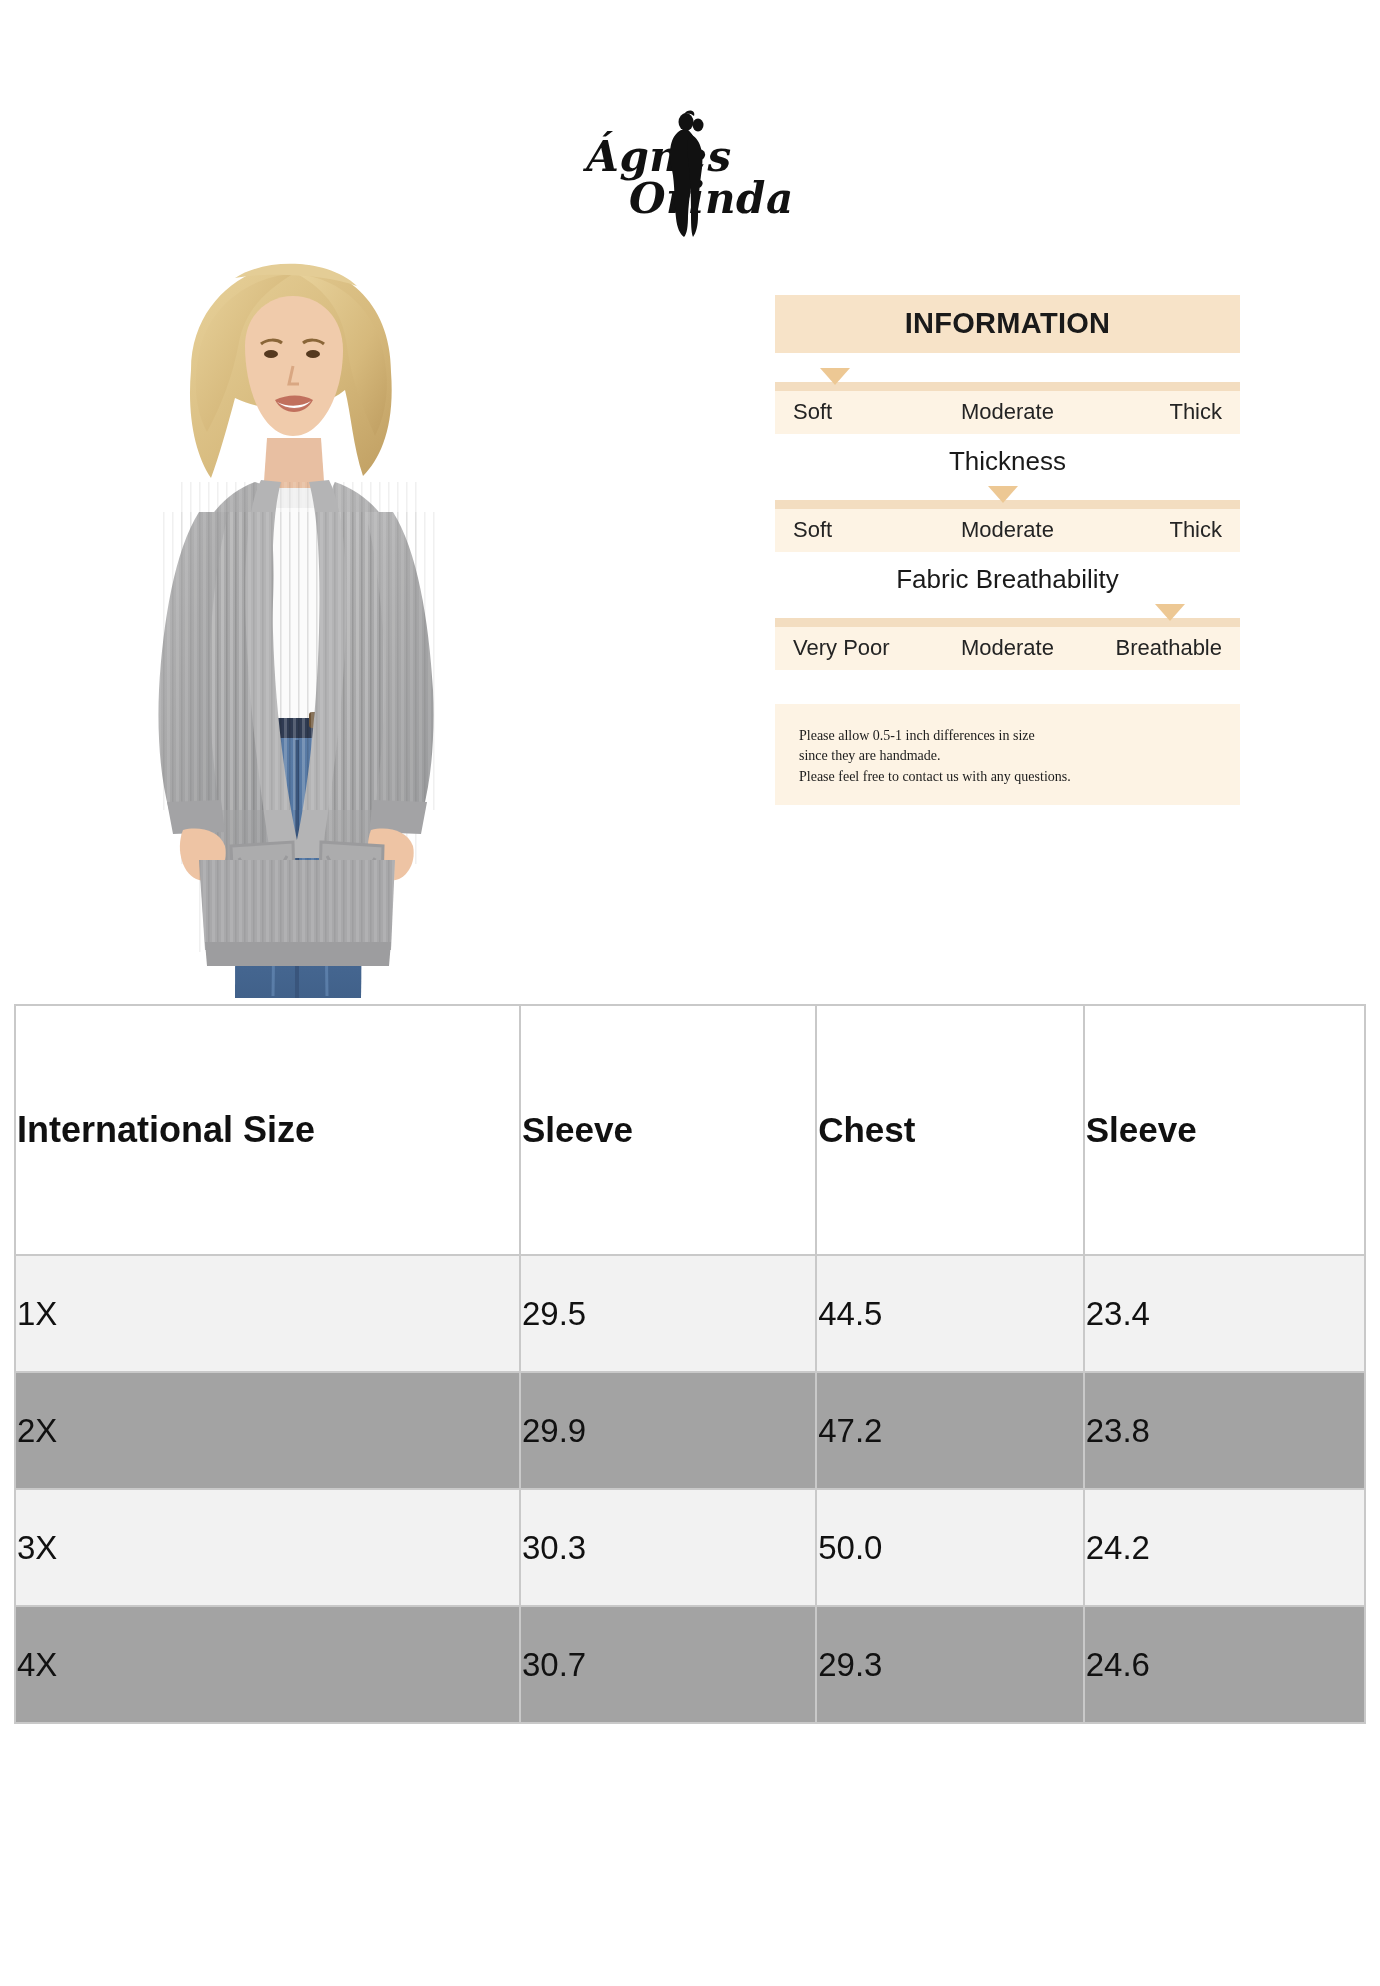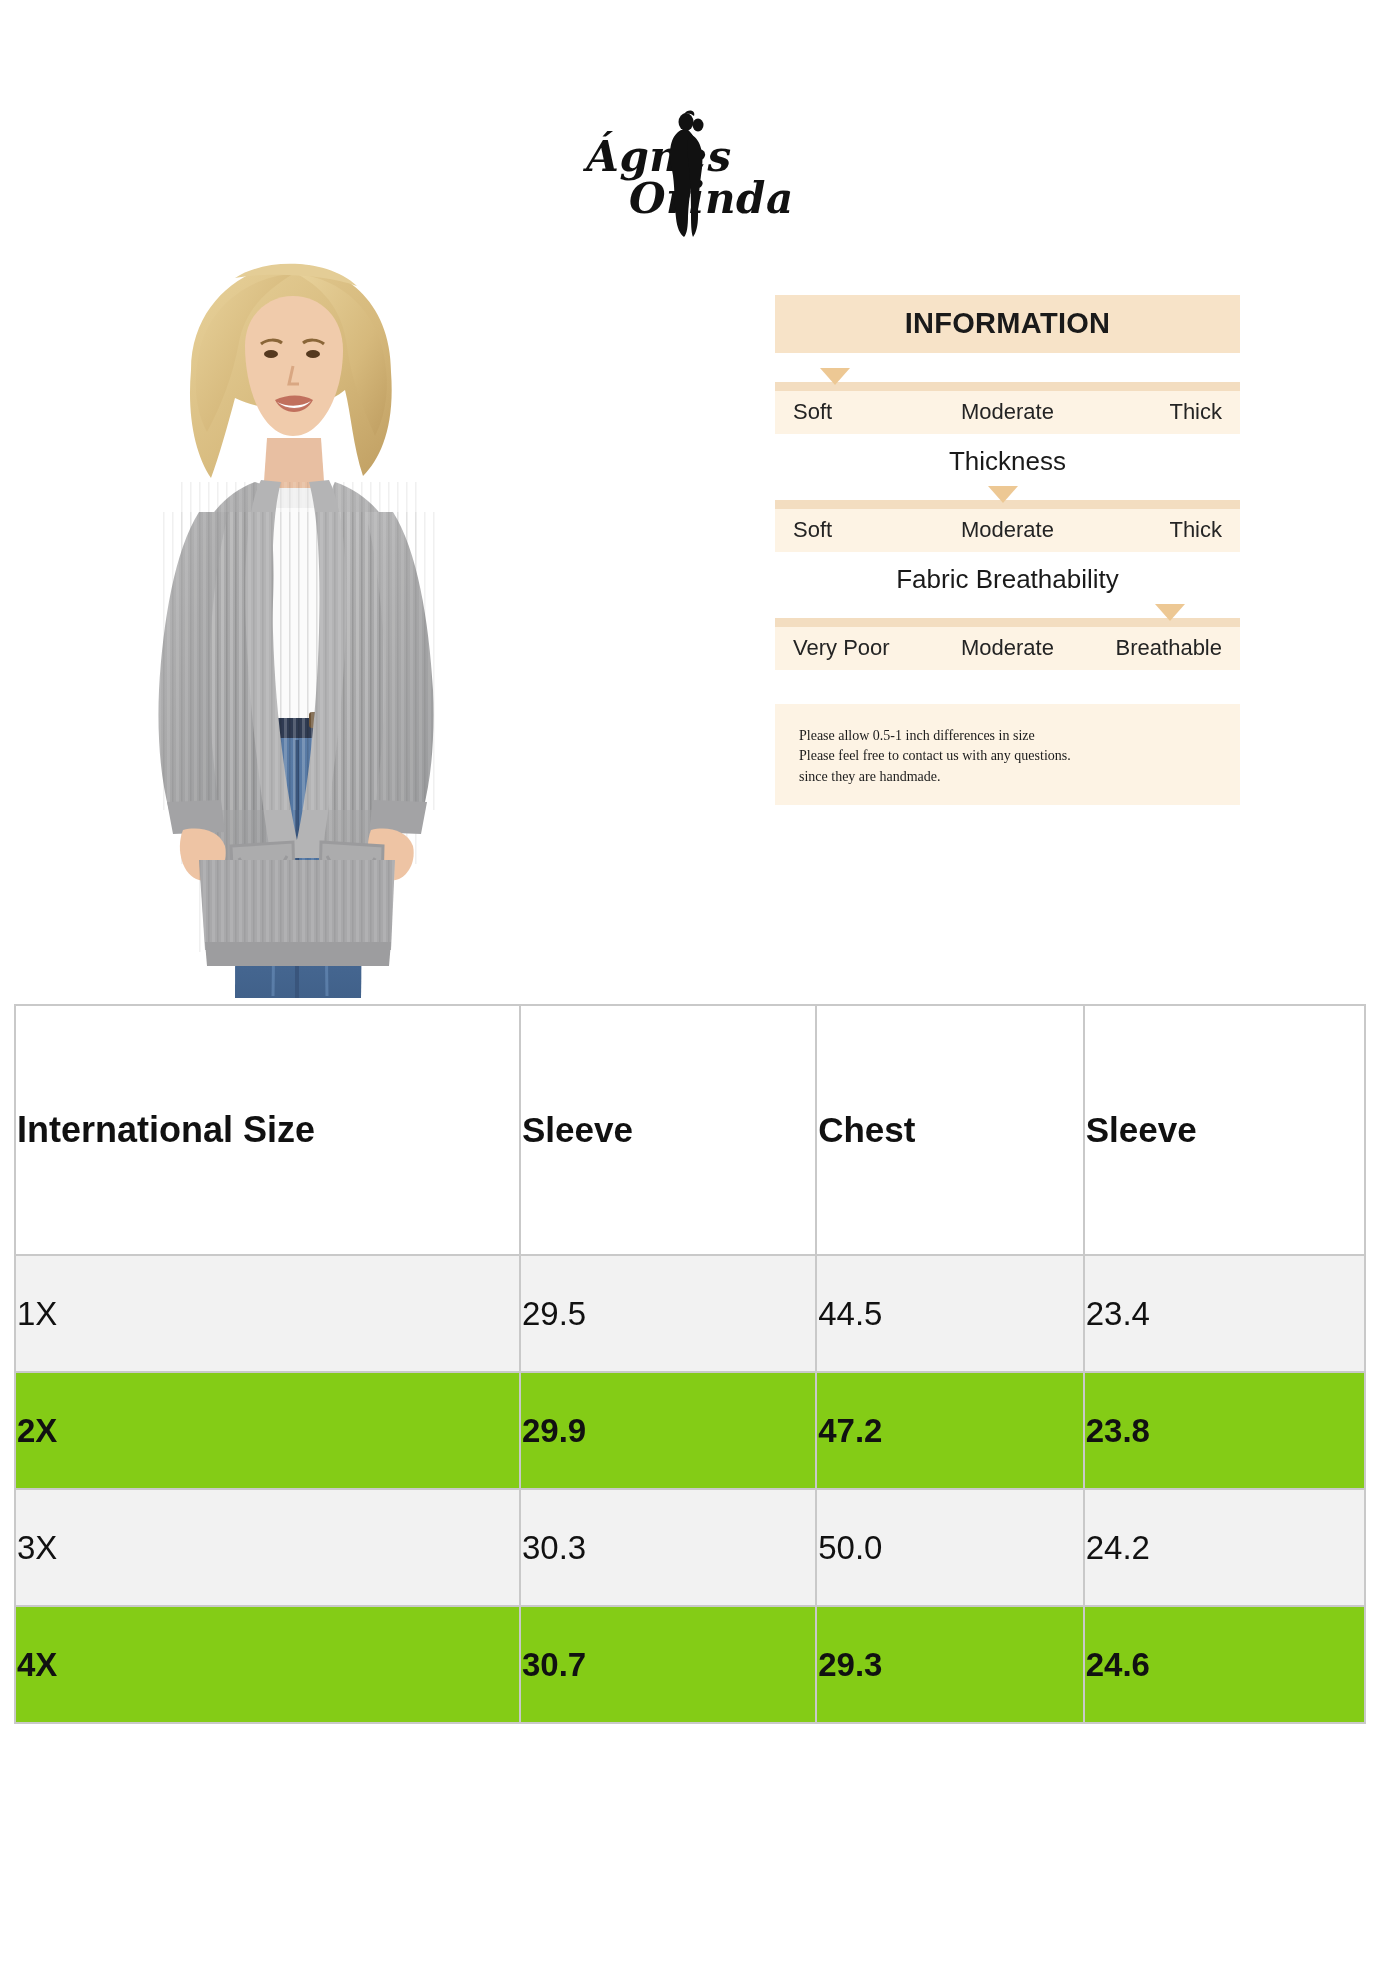--- a/index.html
+++ b/index.html
@@ -138,21 +138,21 @@
     font-weight: bold;
     background: #ffffff;
   }
   .size-table thead th.col-head-size { font-size: 36px; }
   .size-table tbody td {
     height: 117px;
     font-size: 33px;
     font-weight: normal;
   }
   .size-table tbody tr.shade td { background: #f2f2f2; }
-  .size-table tbody tr.plain td { background: #84cc16; font-weight: bold; }
+  .size-table tbody tr.plain td { background: #a3a3a3; }
   .col-1 { width: 438px; }
   .col-2 { width: 257px; }
   .col-3 { width: 232px; }
   .col-4 { width: 244px; }
 </style>
 </head>
 <body>
 
 <div class="logo-wrap">
   <div class="logo-inner">
@@ -292,22 +292,22 @@
     </div>
     <div class="meter-labels">
       <span>Very Poor</span>
       <span>Moderate</span>
       <span>Breathable</span>
     </div>
   </div>
 
   <div class="note-box">
     <div>Please allow 0.5-1 inch differences in size</div>
+    <div>since they are handmade.</div>
     <div>Please feel free to contact us with any questions.</div>
-    <div>since they are handmade.</div>
   </div>
 </div>
 
 <table class="size-table">
   <colgroup>
     <col class="col-1">
       <col class="col-2">
       <col class="col-3">
       <col class="col-4">
   </colgroup>

